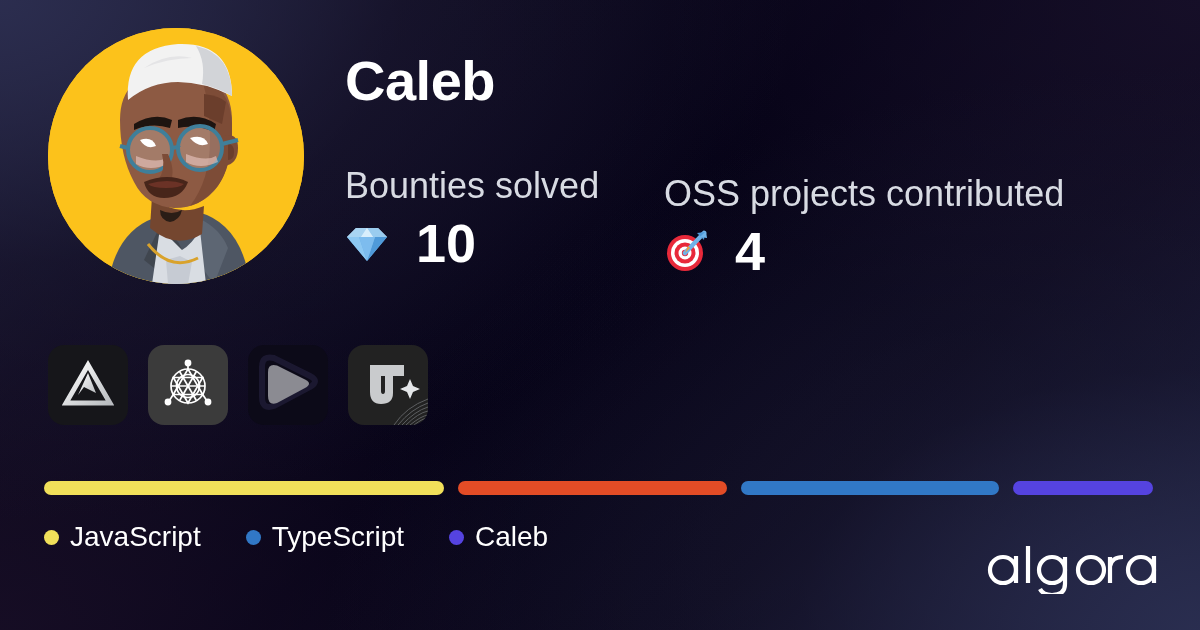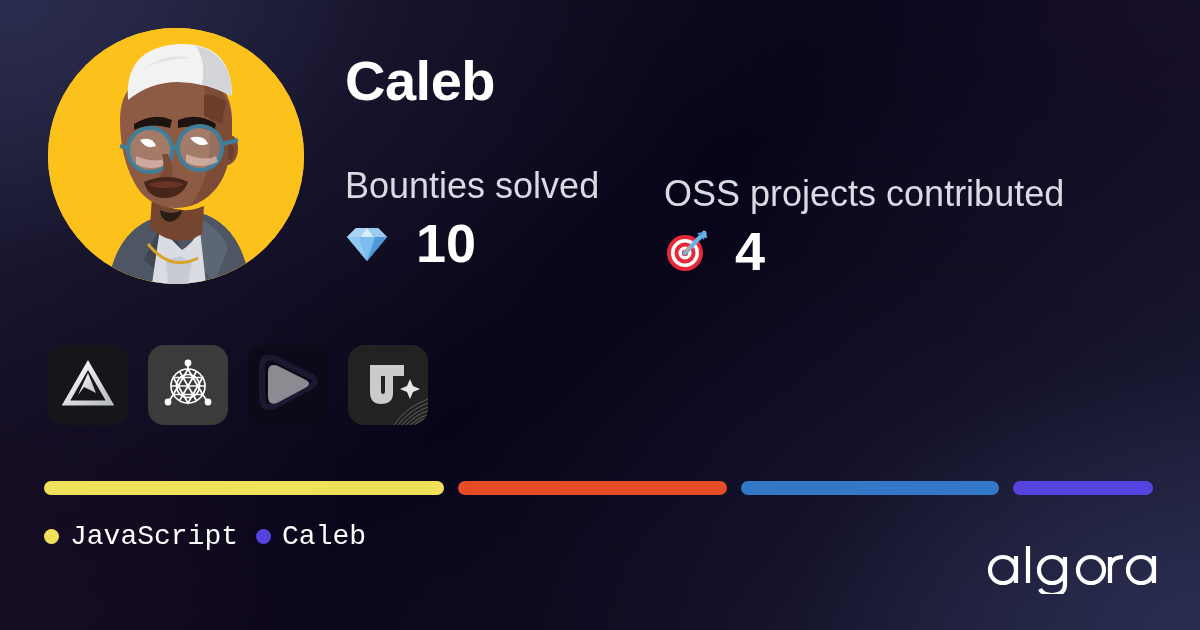--- a/index.html
+++ b/index.html
@@ -74,21 +74,21 @@
   #lang-bar {
     position:absolute; left:44px; top:481px;
     width:1112px; height:14px;
     display:flex; gap:14px;
   }
   .lang-seg { height:14px; border-radius:7px; }
 
   
   #lang-legend {
     position:absolute; left:44px; top:521px;
-    display:flex; align-items:flex-end; gap:18px;font-family:Liberation Mono, monospace;
+    display:flex; align-items:flex-end; gap:45px;
   }
   .legend-item { display:flex; align-items:center; gap:11px; }
   .legend-dot { width:15px; height:15px; border-radius:50%; flex:0 0 auto; }
   .legend-label { font-size:28px; color:#ffffff; white-space:nowrap; }
 
   
   #brand {
     position:absolute; right:34px; bottom:36px;
     width:180px; height:54px;
   }
@@ -260,20 +260,24 @@
     <div class="lang-seg" style="background:#3178c6; width:23.2%;"></div>
     <div class="lang-seg" style="background:#5543e0; width:12.6%;"></div>
   </div>
 
   <div id="lang-legend">
     <div class="legend-item">
       <span class="legend-dot" style="background:#f1e05a;"></span>
       <span class="legend-label">JavaScript</span>
     </div>
     <div class="legend-item">
+      <span class="legend-dot" style="background:#3178c6;"></span>
+      <span class="legend-label">TypeScript</span>
+    </div>
+    <div class="legend-item">
       <span class="legend-dot" style="background:#5543e0;"></span>
       <span class="legend-label">Caleb</span>
     </div>
   </div>
 
   <div id="brand">
     <svg width="180" height="54" viewBox="0 0 180 54" xmlns="http://www.w3.org/2000/svg">
       <g fill="none" stroke="#ffffff" stroke-width="4.2">
 
         <circle cx="17" cy="30" r="13"></circle>

